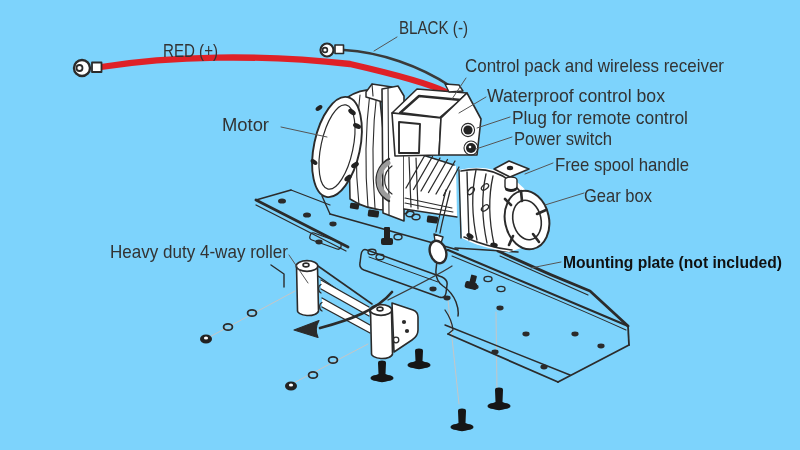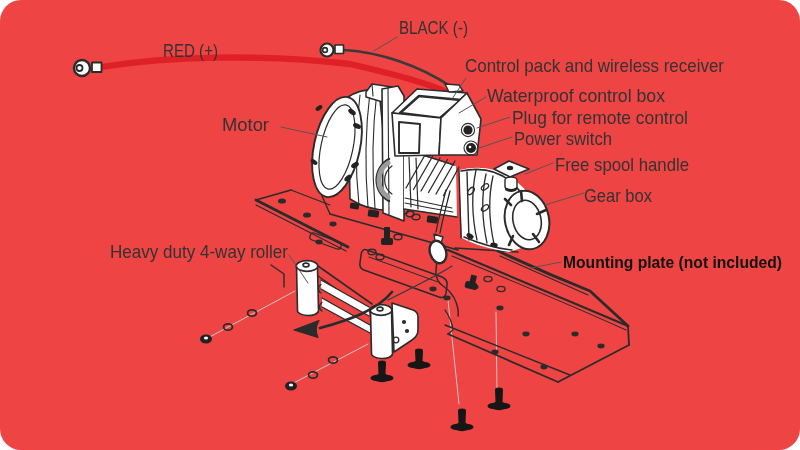--- a/index.html
+++ b/index.html
@@ -1,17 +1,17 @@
 <!DOCTYPE html>
 <html><head>
 <meta charset="utf-8">
 <style>
 html,body{margin:0;padding:0;background:#fff;}
-#stage{position:relative;width:800px;height:450px;background:#ef4444;overflow:hidden;
-  font-family:"Liberation Sans",sans-serif;border-radius:21px;}
+#stage{position:relative;width:800px;height:450px;background:#7dd3fc;overflow:hidden;
+  font-family:"Liberation Sans",sans-serif;}
 svg{position:absolute;left:0;top:0;}
 </style>
 </head>
 <body>
 <div id="stage">
 <svg width="800" height="450" viewBox="0 0 800 450">
 <g fill="none" stroke="#2b2b2b" stroke-width="1.5" stroke-linecap="round" stroke-linejoin="round">
 
 <g stroke="#c6c6c6" stroke-width="1">
   <path d="M204,340 L295,291"></path>

